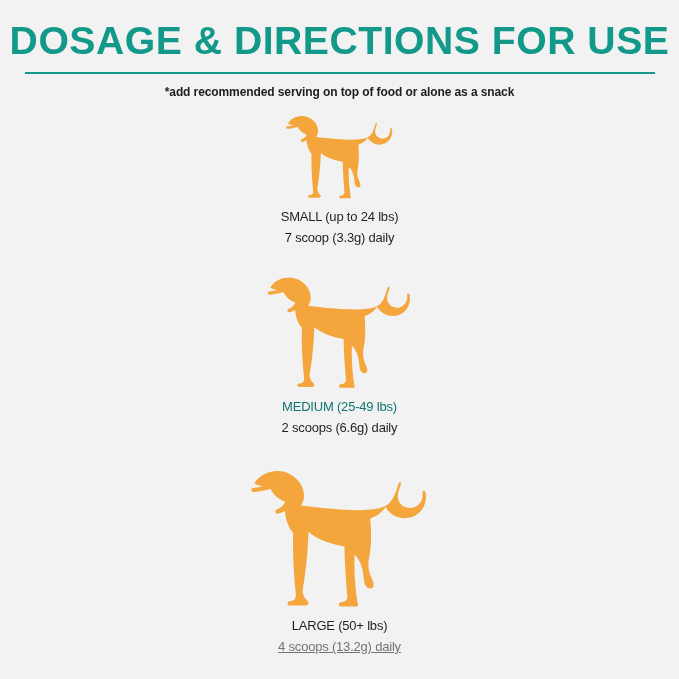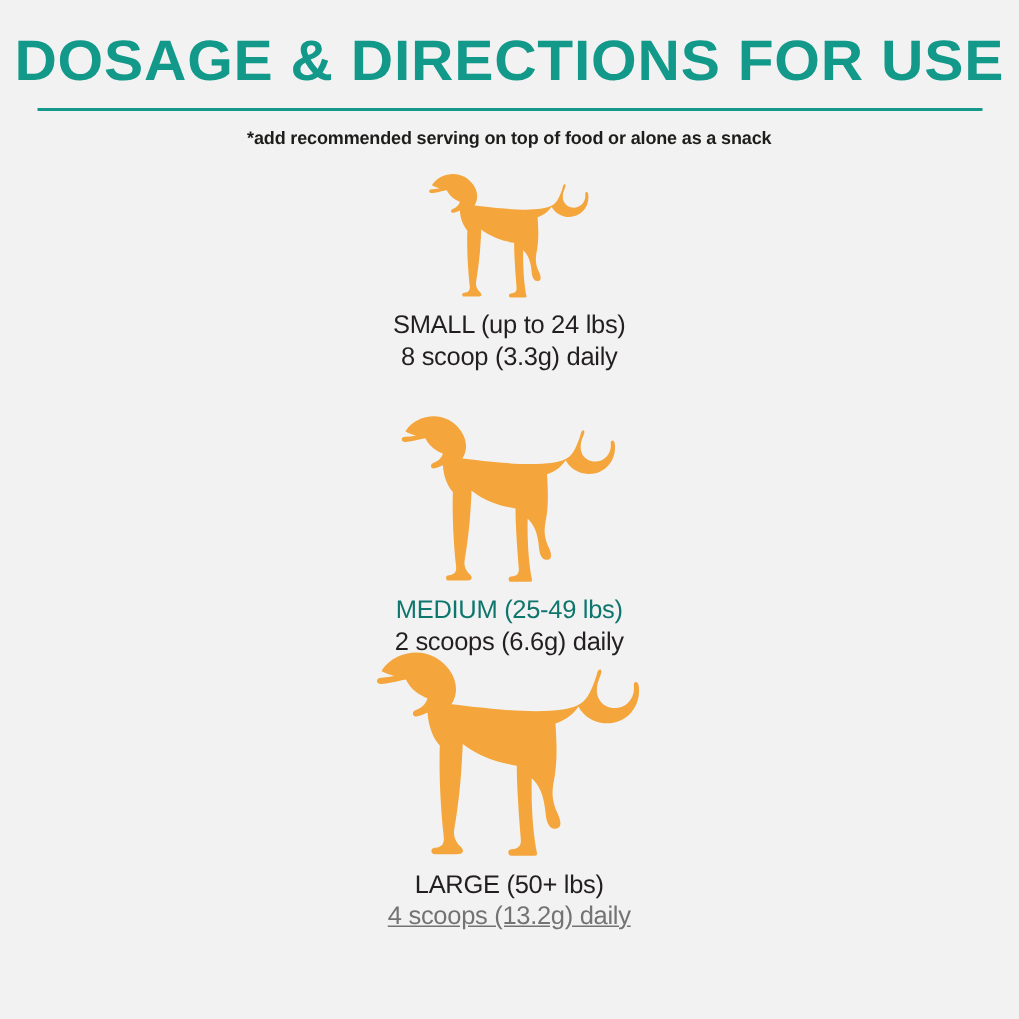--- a/index.html
+++ b/index.html
@@ -80,30 +80,30 @@
     display: block;
     margin: 0 auto;
   }
 
   .dose-caption {
     margin-top: 6px;
   }
 
   .dose-line {
     color: #231f20;
-    font-size: 17px;
+    font-size: 13px;
     line-height: 21px;
     letter-spacing: -0.2px;
     white-space: nowrap;
   }
 
   
   #row-small  { top: 114px; }
   #row-medium { top: 275px; }
-  #row-large  { top: 432px; }
+  #row-large  { top: 468px; }
 </style>
 </head>
 <body style="background: rgb(242, 242, 242);">
 
 <div class="page" style="background: rgb(242, 242, 242);">
 
   <div class="header">
     <div class="title" style="color: rgb(18, 153, 138);">DOSAGE &amp; DIRECTIONS FOR USE</div>
     <div class="title-rule" style="background: rgb(20, 153, 138);"></div>
     <div class="subtitle">*add recommended serving on top of food or alone as a snack</div>
@@ -187,21 +187,21 @@
           C 14.4 24.1, 13.3 23.4, 13.3 22.0
           C 13.3 20.6, 14.3 19.9, 16.4 19.8
           C 19.2 19.6, 22.0 19.2, 24.8 18.6
           C 22.2 18.0, 19.8 17.2, 17.8 16.2
           C 16.6 15.6, 16.2 15.3, 16.5 15.0
           Z"></path>
       </svg>
     </div>
     <div class="dose-caption">
       <div class="dose-line" style="color: rgb(35, 31, 32);">SMALL (up to 24 lbs)</div>
-      <div class="dose-line" style="color: rgb(35, 31, 32);">8 scoop (3.3g) daily</div>
+      <div class="dose-line" style="color: rgb(35, 31, 32);">7 scoop (3.3g) daily</div>
     </div>
   </div>
 
   <div class="dose-row" id="row-medium">
     <div class="dog-wrap">
       <svg class="dog-svg" id="dog-medium" viewBox="0 0 204 141" width="166" height="115" xmlns="http://www.w3.org/2000/svg" aria-hidden="true">
           <path fill="#f4a63c" d="
           M 16.5 15.0
           C 21.5 7.0, 31.0 3.0, 39.5 3.0
           C 48.5 3.0, 56.5 7.5, 61.5 14.5

